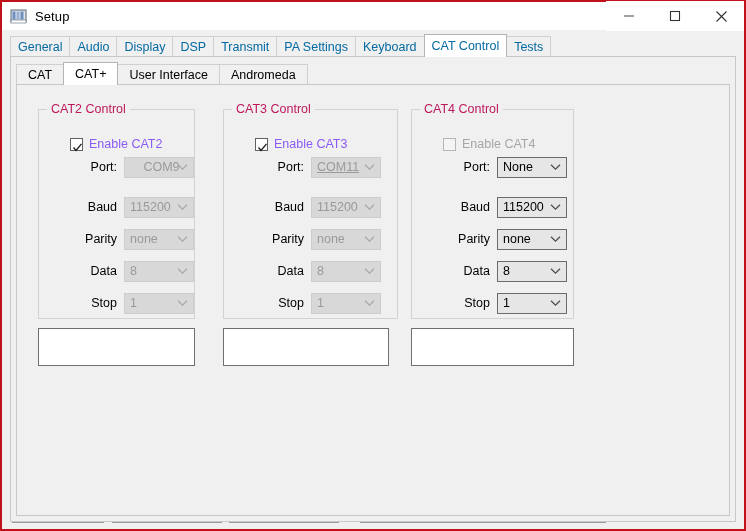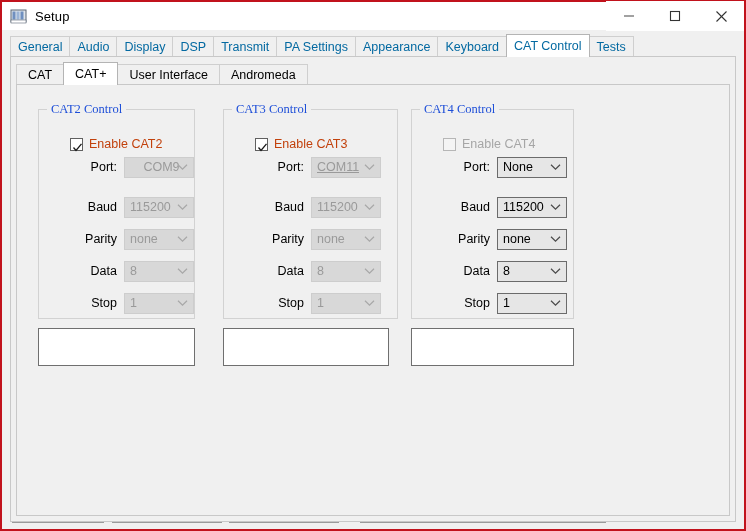--- a/index.html
+++ b/index.html
@@ -146,23 +146,22 @@
     border: 1px solid #d2d2d2;
     box-sizing: border-box;
   }
   .group-title {
     position: absolute;
     top: -8px;
     left: 8px;
     background: #f0f0f0;
     padding: 0 4px;
     font-size: 12.5px;
-    color: #1d4ed8;
-    white-space: nowrap;
-    font-family: Liberation Serif, serif;
+    color: #be185d;
+    white-space: nowrap;
   }
 
   
   .cbrow {
     position: absolute;
     display: flex;
     align-items: center;
   }
   .cbox {
     width: 13px;
@@ -178,21 +177,21 @@
     background: #f4f4f4;
   }
   .cbox .tick {
     position: absolute;
     left: 1px;
     top: 0px;
   }
   .cblabel {
     font-size: 12.5px;
     margin-left: 6px;
-    color: #c2410c;
+    color: #8b5cf6;
     white-space: nowrap;
   }
   .cblabel.disabled { color: #a6a6a6; }
 
   
   .frow {
     position: absolute;
     display: flex;
     align-items: center;
   }
@@ -302,21 +301,20 @@
     </div>
   </div>
 
   <div class="tabstrip-outer" id="outer-tabs">
       <div class="otab">General</div>
       <div class="otab">Audio</div>
       <div class="otab">Display</div>
       <div class="otab">DSP</div>
       <div class="otab">Transmit</div>
       <div class="otab">PA Settings</div>
-      <div class="otab">Appearance</div>
       <div class="otab">Keyboard</div>
       <div class="otab sel">CAT Control</div>
       <div class="otab">Tests</div>
     </div>
 
   <div class="outer-page">
 
     <div class="tabstrip-inner" id="inner-tabs">
         <div class="itab">CAT</div>
         <div class="itab sel">CAT+</div>

